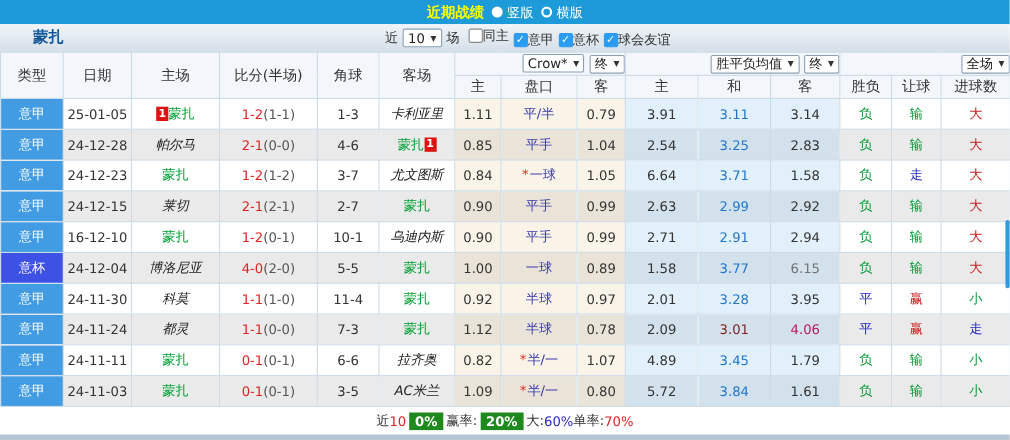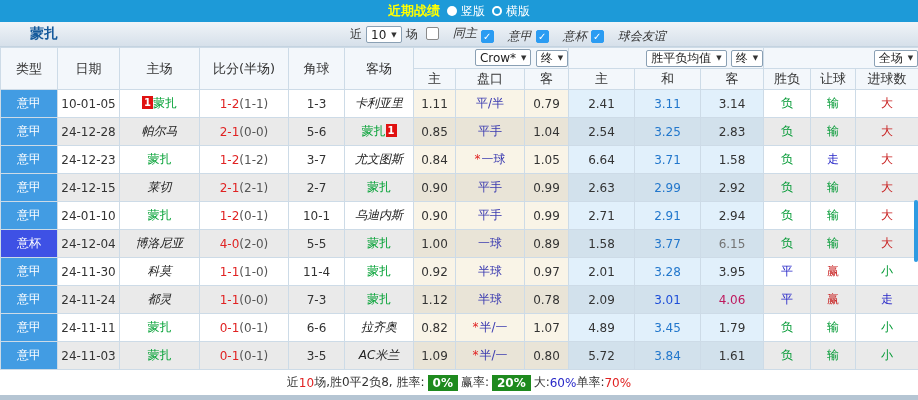--- a/index.html
+++ b/index.html
@@ -14,21 +14,21 @@
   .rdot{width:10px;height:10px;border-radius:50%;background:#fff;}
   .rring{width:10px;height:10px;border-radius:50%;border:2px solid #fff;box-sizing:border-box;background:transparent;}
   
   .filterbar{height:25px;background:linear-gradient(#f0f4f8,#d6e0ea);border-bottom:1px solid #c4d3e0;
     box-sizing:border-box;display:flex;align-items:center;position:relative;}
   .team-name{margin-left:30px;color:#14599b;font-weight:bold;font-size:14px;}
   .filter-controls{position:absolute;left:350px;top:0;height:25px;display:flex;align-items:center;gap:4px;font-size:12px;color:#333;}
   .sel{display:inline-flex;align-items:center;gap:5px;border:1px solid #8aa0b4;background:#fff;
     padding:0 4px;font-size:12px;color:#222;border-radius:2px;height:17px;box-sizing:border-box;cursor:default;}
   .caret{font-size:7px;color:#333;}
-  .cb-item{display:inline-flex;align-items:center;gap:14px;margin-left:4px;font-style:italic;}
+  .cb-item{display:inline-flex;align-items:center;gap:0;margin-left:4px;}
   .cb{width:13px;height:13px;box-sizing:border-box;border:1px solid #8a8a8a;background:#fff;border-radius:2px;
     font-size:10px;line-height:11px;text-align:center;color:#fff;}
   .cb.on{background:#2b9cf2;border-color:#2b9cf2;font-weight:bold;}
   
   table{border-collapse:collapse;table-layout:fixed;width:918px;}
   th,td{border:1px solid #cddbe7;padding:0;text-align:center;white-space:nowrap;overflow:hidden;}
   thead th{background:#f3f7fb;font-weight:normal;font-size:13px;color:#333;height:20px;}
   thead tr.h1 th.grp{height:20px;text-align:right;}
   tbody td{height:27px;font-size:12px;color:#333;}
   tr.odd{background:#ffffff;}
@@ -154,41 +154,41 @@
       <th>和</th>
       <th>客</th>
       <th>胜负</th>
       <th>让球</th>
       <th>进球数</th>
     </tr>
   </thead>
   <tbody id="tbody">
       <tr class="odd">
         <td class="type serieA">意甲</td>
-        <td class="date">10-01-05</td>
+        <td class="date">25-01-05</td>
         <td class="club"><span class="badge">1</span><span class="team">蒙扎</span></td>
         <td class="score"><span class="sc">1-2</span><span class="half">(1-1)</span></td>
         <td class="corner">1-3</td>
         <td class="club"><span class="opp">卡利亚里</span></td>
         <td class="ah">1.11</td>
         <td class="ah"><span class="line">平/半</span></td>
         <td class="ah">0.79</td>
-        <td class="wdl"><span style="color:#333">2.41</span></td>
+        <td class="wdl"><span style="color:#333">3.91</span></td>
         <td class="wdl"><span style="color:#2277cc">3.11</span></td>
         <td class="wdl"><span style="color:#333">3.14</span></td>
         <td class="res"><span style="color:#009933">负</span></td>
         <td class="res"><span style="color:#009933">输</span></td>
         <td class="res"><span style="color:#c81e1e">大</span></td>
       </tr>
       <tr class="even">
         <td class="type serieA">意甲</td>
         <td class="date">24-12-28</td>
         <td class="club"><span class="opp">帕尔马</span></td>
         <td class="score"><span class="sc">2-1</span><span class="half">(0-0)</span></td>
-        <td class="corner">5-6</td>
+        <td class="corner">4-6</td>
         <td class="club"><span class="team">蒙扎</span><span class="badge">1</span></td>
         <td class="ah">0.85</td>
         <td class="ah"><span class="line">平手</span></td>
         <td class="ah">1.04</td>
         <td class="wdl"><span style="color:#333">2.54</span></td>
         <td class="wdl"><span style="color:#2277cc">3.25</span></td>
         <td class="wdl"><span style="color:#333">2.83</span></td>
         <td class="res"><span style="color:#009933">负</span></td>
         <td class="res"><span style="color:#009933">输</span></td>
         <td class="res"><span style="color:#c81e1e">大</span></td>
@@ -222,21 +222,21 @@
         <td class="ah">0.99</td>
         <td class="wdl"><span style="color:#333">2.63</span></td>
         <td class="wdl"><span style="color:#2277cc">2.99</span></td>
         <td class="wdl"><span style="color:#333">2.92</span></td>
         <td class="res"><span style="color:#009933">负</span></td>
         <td class="res"><span style="color:#009933">输</span></td>
         <td class="res"><span style="color:#c81e1e">大</span></td>
       </tr>
       <tr class="odd">
         <td class="type serieA">意甲</td>
-        <td class="date">24-01-10</td>
+        <td class="date">16-12-10</td>
         <td class="club"><span class="team">蒙扎</span></td>
         <td class="score"><span class="sc">1-2</span><span class="half">(0-1)</span></td>
         <td class="corner">10-1</td>
         <td class="club"><span class="opp">乌迪内斯</span></td>
         <td class="ah">0.90</td>
         <td class="ah"><span class="line">平手</span></td>
         <td class="ah">0.99</td>
         <td class="wdl"><span style="color:#333">2.71</span></td>
         <td class="wdl"><span style="color:#2277cc">2.91</span></td>
         <td class="wdl"><span style="color:#333">2.94</span></td>
@@ -282,21 +282,21 @@
         <td class="type serieA">意甲</td>
         <td class="date">24-11-24</td>
         <td class="club"><span class="opp">都灵</span></td>
         <td class="score"><span class="sc">1-1</span><span class="half">(0-0)</span></td>
         <td class="corner">7-3</td>
         <td class="club"><span class="team">蒙扎</span></td>
         <td class="ah">1.12</td>
         <td class="ah"><span class="line">半球</span></td>
         <td class="ah">0.78</td>
         <td class="wdl"><span style="color:#333">2.09</span></td>
-        <td class="wdl"><span style="color:#1d4ed8">3.01</span></td>
+        <td class="wdl"><span style="color:#7f1d1d">3.01</span></td>
         <td class="wdl"><span style="color:#be185d">4.06</span></td>
         <td class="res"><span style="color:#2828c8">平</span></td>
         <td class="res"><span style="color:#c81e1e">赢</span></td>
         <td class="res"><span style="color:#2828c8">走</span></td>
       </tr>
       <tr class="odd">
         <td class="type serieA">意甲</td>
         <td class="date">24-11-11</td>
         <td class="club"><span class="team">蒙扎</span></td>
         <td class="score"><span class="sc">0-1</span><span class="half">(0-1)</span></td>
@@ -328,21 +328,20 @@
         <td class="res"><span style="color:#009933">负</span></td>
         <td class="res"><span style="color:#009933">输</span></td>
         <td class="res"><span style="color:#009933">小</span></td>
       </tr>
     </tbody>
 </table>
 
 <div class="footer">
     <span style="color: rgb(51, 51, 51);">近</span>
     <span style="color: rgb(224, 34, 34);">10</span>
-    <span style="color: rgb(51, 51, 51);">场,胜0平2负8, 胜率:</span>
     <span class="rate-badge" style="color: rgb(255, 255, 255); background: rgb(30, 138, 30);">0%</span>
     <span style="color: rgb(51, 51, 51);">赢率:</span>
     <span class="rate-badge" style="color: rgb(255, 255, 255); background: rgb(30, 138, 30);">20%</span>
     <span style="color: rgb(51, 51, 51);">大:</span>
     <span style="color: rgb(40, 40, 200);">60%</span>
     <span style="color: rgb(51, 51, 51);">单率:</span>
     <span style="color: rgb(224, 34, 34);">70%</span>
   </div>
 <div class="bottomstrip"></div>
 <div class="scroll-thumb"></div>

